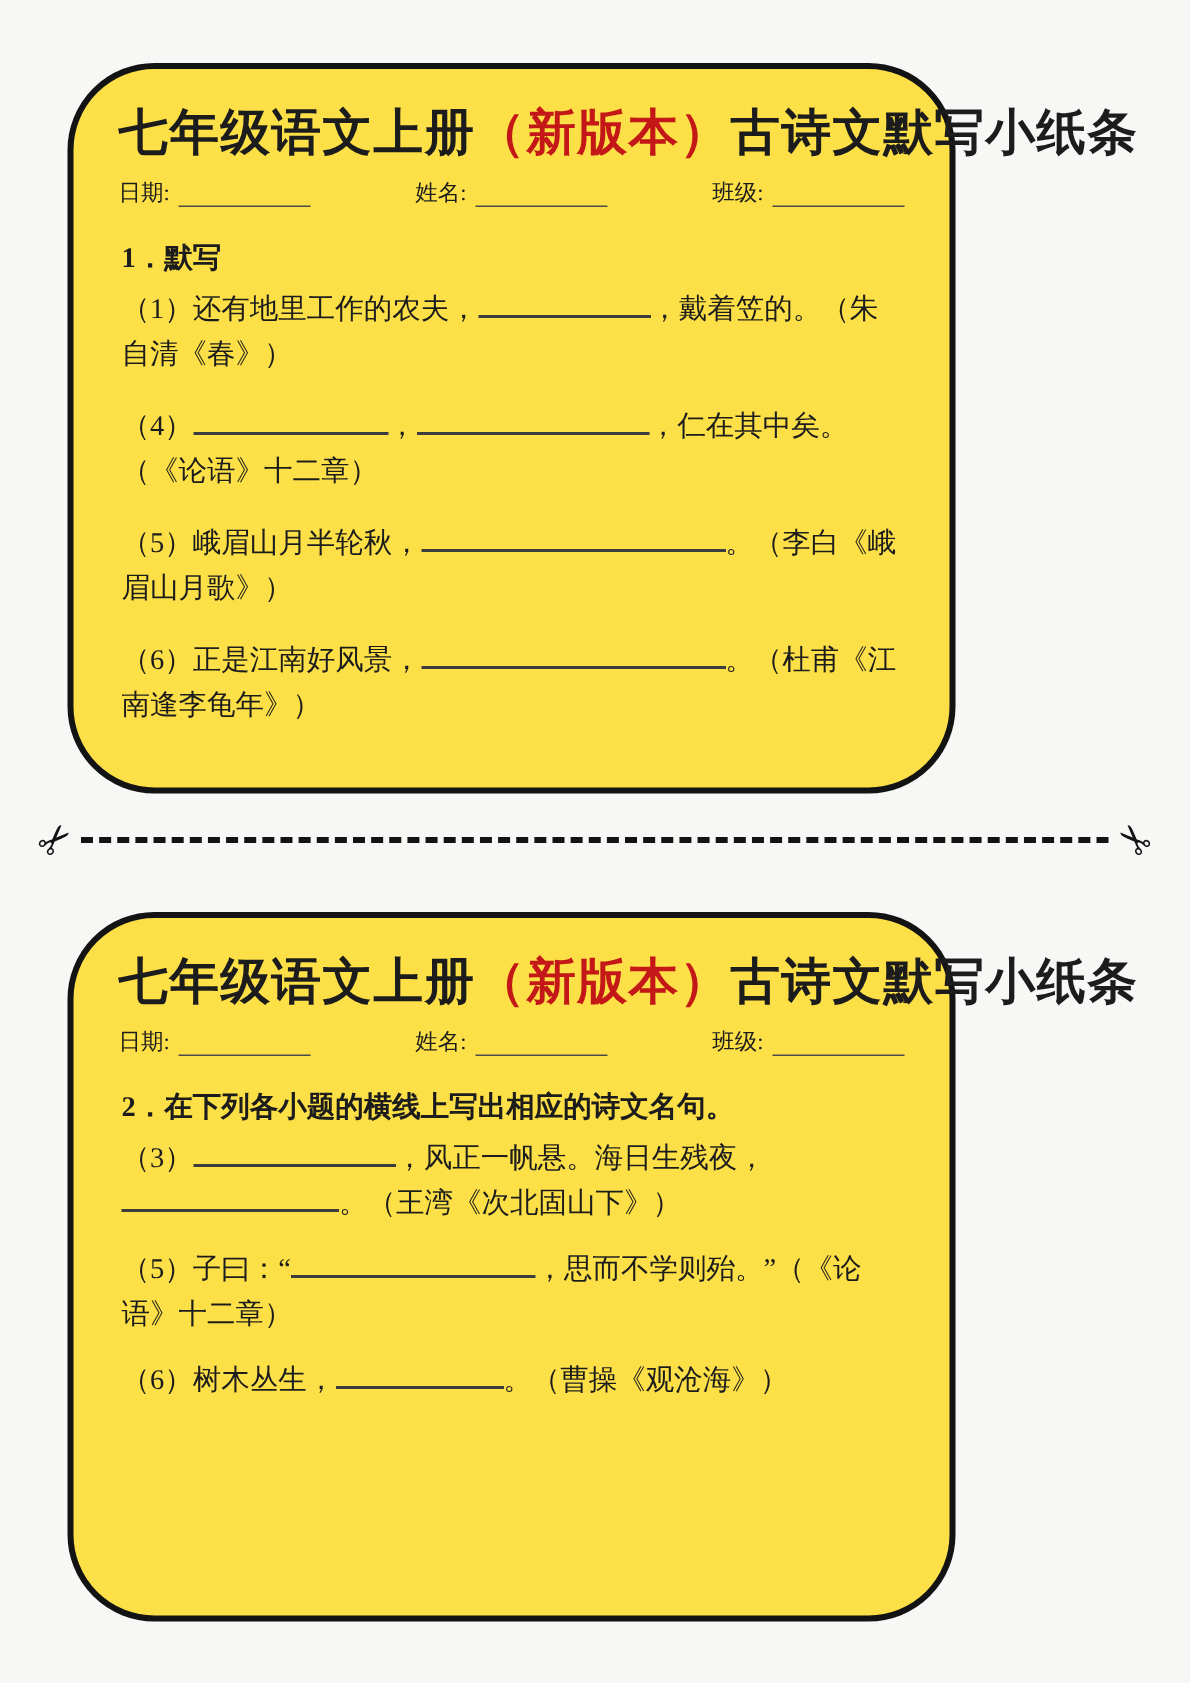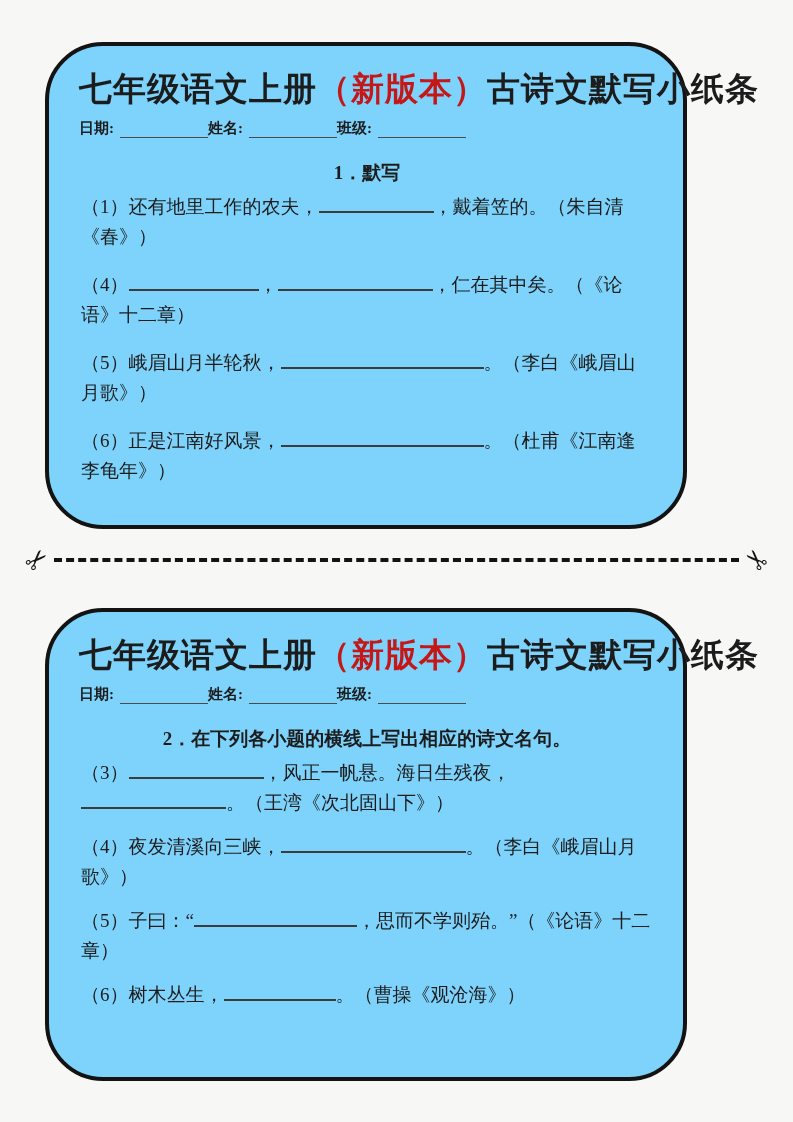--- a/index.html
+++ b/index.html
@@ -11,63 +11,62 @@
     height: 1122px;
     background: #f7f7f6;
     font-family: "Liberation Serif", "DejaVu Serif", serif;
     color: #1c1c1c;
     position: relative;
     overflow: hidden;
   }
   .card {
     position: absolute;
     left: 45px;
-    width: 642px;
+    width: 592px;
     box-sizing: border-box;
-    background: #7dd3fc;
+    background: #fde047;
     border: 4px solid #131313;
     border-radius: 58px;
     padding: 24px 30px 10px 30px;
   }
   .card.card-1 { top: 42px;  height: 487px; }
   .card.card-2 { top: 608px; height: 473px; }
 
   .title-row {
     text-align: center;
     font-size: 33px;
     font-weight: bold;
     letter-spacing: 1px;
     line-height: 1.2;
     white-space: nowrap;
   }
   .title-red { color: #c41818; }
 
   .meta-row {
     display: flex;
-    justify-content: flex-start;
+    justify-content: space-between;
     margin-top: 9px;
     font-size: 15px;
-    font-weight: bold;
+    font-weight: normal;
   }
   .meta-item { display: flex; align-items: flex-end; }
   .meta-label { white-space: nowrap; }
   .meta-line {
     display: inline-block;
     width: 88px;
     height: 15px;
     margin-left: 6px;
     border-bottom: 1.5px solid #4a4a4a;
   }
 
   .section-title {
     font-size: 19px;
     font-weight: bold;
     margin: 20px 0 0 2px;
     line-height: 30px;
-    text-align: center;
   }
 
   .questions { margin-top: 4px; }
   .question {
     font-size: 19px;
     line-height: 30px;
     margin: 0 0 18px 2px;
   }
   .card-2 .question { margin-bottom: 14px; }
 
@@ -152,17 +151,16 @@
       <span class="meta-line"></span>
     </div>
     <div class="meta-item">
       <span class="meta-label">班级:</span>
       <span class="meta-line"></span>
     </div>
   </div>
   <div class="section-title">2．在下列各小题的横线上写出相应的诗文名句。</div>
   <div class="questions">
       <div class="question"><span>（3）</span><span class="blank" style="width: 135px;"></span><span>，风正一帆悬。海日生残夜，</span><span class="blank" style="width: 145px;"></span><span>。（王湾《次北固山下》）</span></div>
-      <div class="question"><span>（4）夜发清溪向三峡，</span><span class="blank" style="width: 185px;"></span><span>。（李白《峨眉山月歌》）</span></div>
       <div class="question"><span>（5）子曰：“</span><span class="blank" style="width: 163px;"></span><span>，思而不学则殆。”（《论语》十二章）</span></div>
       <div class="question"><span>（6）树木丛生，</span><span class="blank" style="width: 112px;"></span><span>。（曹操《观沧海》）</span></div>
     </div>
 </div>
 
 </body></html>

